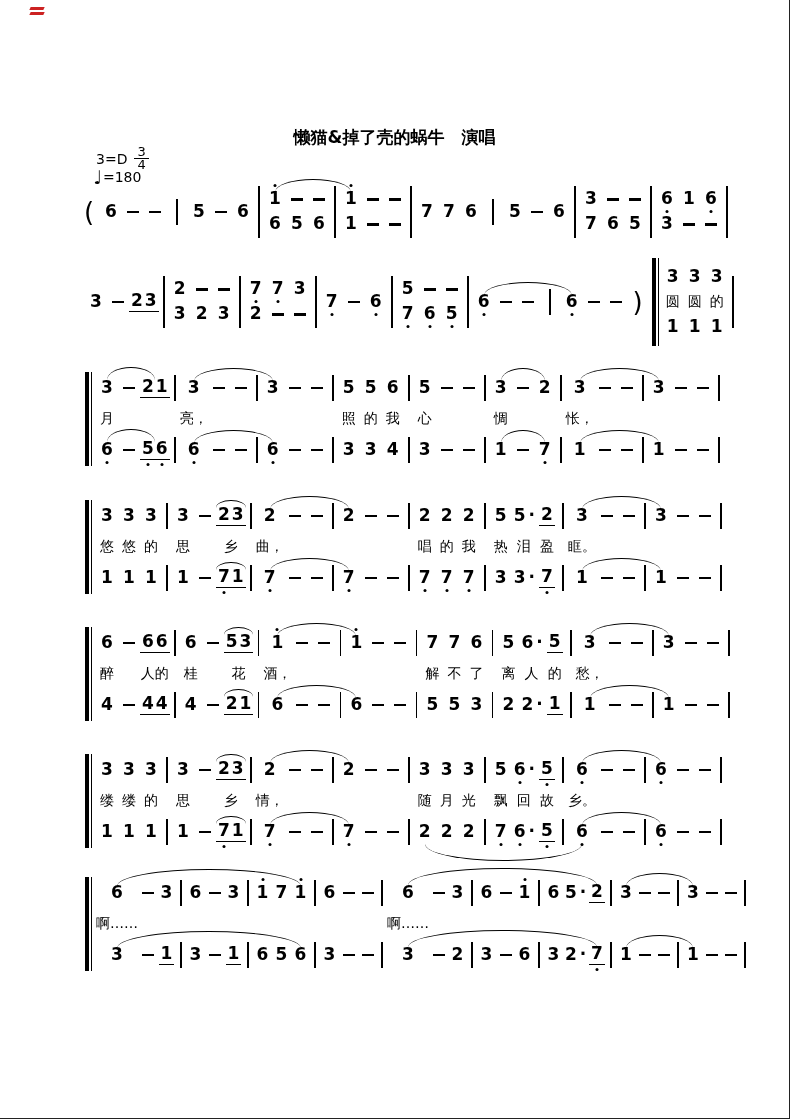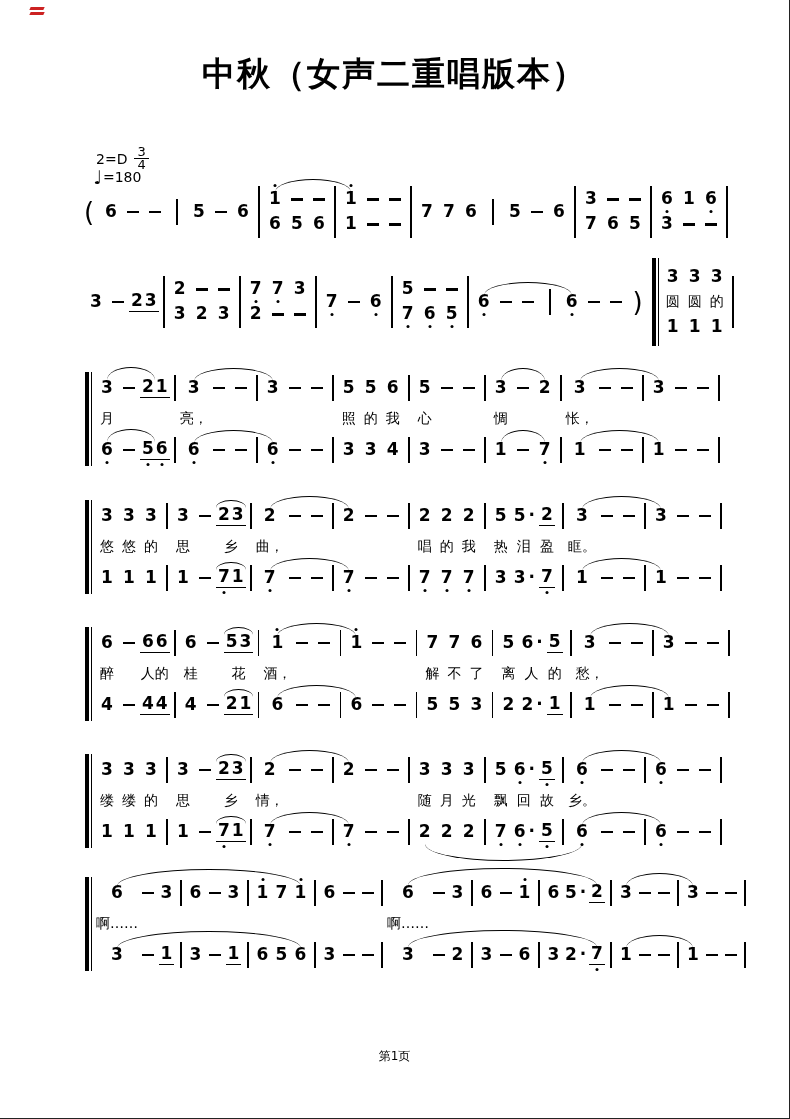--- a/index.html
+++ b/index.html
@@ -47,23 +47,23 @@
   .arc.below{border-top:none;border-bottom:1.4px solid #000;border-radius:0 0 50% 50% / 0 0 100% 100%;}
 </style>
 </head>
 <body>
 
 <div class="page">
   <div class="corner">
       <span></span>
       <span></span>
     </div>
-  <h1 class="title">中秋（女声二重唱版本）</h1>
+  <div class="performer">懒猫&amp;掉了壳的蜗牛　演唱</div>
   <div class="keyrow">
-    <span>2=D</span>
+    <span>3=D</span>
     <span class="frac">
       <i>3</i>
       <i class="den">4</i>
     </span>
   </div>
   <div class="temporow">
     <span class="tnote">♩</span>
     <span>=180</span>
   </div>
   <div id="score">
@@ -2475,14 +2475,13 @@
           </div>
         </div>
         <div class="arc" style="left: 32px; width: 183.5px; height: 16px; top: -8.5px;"></div>
         <div class="arc" style="left: 323px; width: 188.812px; height: 16px; top: -9px;"></div>
         <div class="arc" style="left: 540.812px; width: 67px; height: 12px; top: -4.5px;"></div>
         <div class="arc" style="left: 32px; width: 183.5px; height: 16px; top: 53.5px;"></div>
         <div class="arc" style="left: 323px; width: 188.812px; height: 16px; top: 53px;"></div>
         <div class="arc" style="left: 540.812px; width: 67px; height: 12px; top: 57.5px;"></div>
       </div>
     </div>
-  <div class="footer">第1页</div>
 </div>
 
 </body></html>

